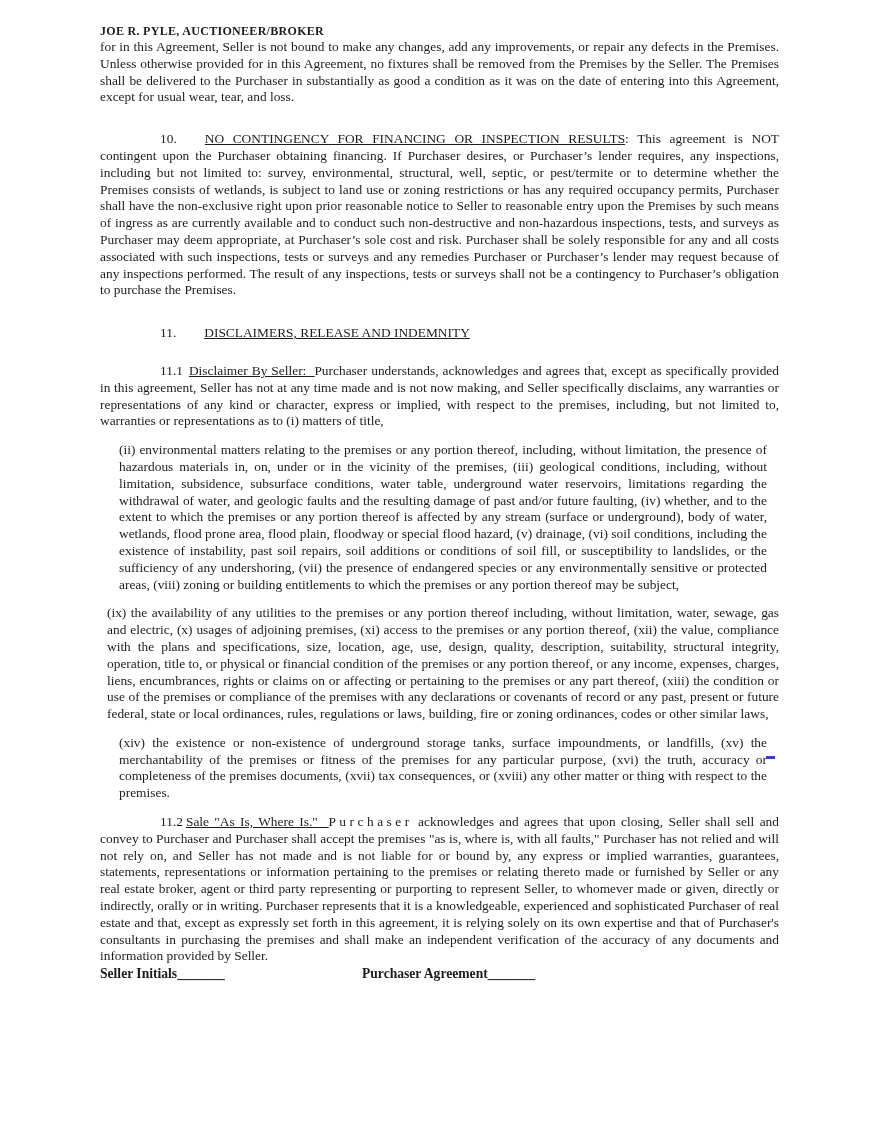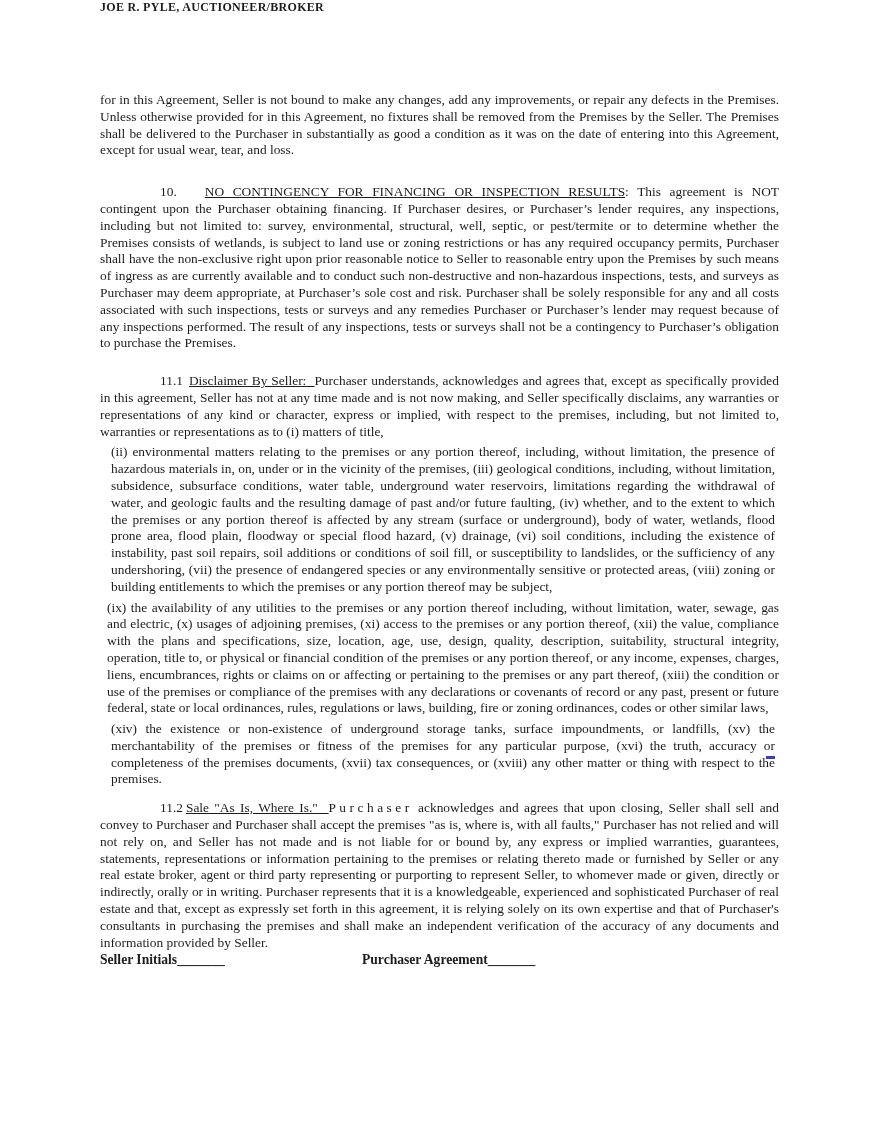--- a/index.html
+++ b/index.html
@@ -1,33 +1,33 @@
 <!DOCTYPE html>
 <html><head>
 <meta charset="utf-8">
 <style>
   html,body{margin:0;padding:0}
   body{
     width:877px;height:1135px;position:relative;overflow:hidden;
     background:#ffffff;color:#1c1c1c;
     font-family:"Liberation Serif","DejaVu Serif",serif;
   }
-  .page{padding:0 98px 0 100px}
+  .page{padding:24px 98px 0 100px}
   .doc-header{
     font-size:12px;font-weight:bold;letter-spacing:.3px;
     font-family:"Liberation Serif","DejaVu Serif",serif;
   }
   .para{
     font-size:13.4px;line-height:16.8px;text-align:justify;margin:0;
   }
-  .p-intro{margin-top:77px}
+  .p-intro{}
   .p-s10{margin-top:25px;text-indent:60px}
   .h-s11{margin-top:26px;text-indent:60px;text-align:left}
   .p-s11-intro{margin-top:21px;text-indent:60px}
-  .p-block{margin:4px;padding-left:7px}
+  .p-block{margin:12px;padding-left:7px}
   .p-block-ix{margin-top:2px;padding-left:7px}
   .p-s112{margin-top:12px;text-indent:60px}
   .u{text-decoration:underline}
   .u-trail::after{content:"\00a0\00a0";text-decoration:underline}
   .tab{display:inline-block;width:28px}
   .tab-sm{display:inline-block;width:6px}
   .tab-xs{display:inline-block;width:3px}
   .tracked{letter-spacing:3.5px}
   .initials-row{display:flex;font-size:13.6px;line-height:17px;font-weight:bold}
   .init-cell{white-space:nowrap}
@@ -45,20 +45,21 @@
   <div class="doc-header">
     <span>JOE R. PYLE, AUCTIONEER/BROKER</span>
   </div>
 
   <p class="para p-intro">
     <span>for in this Agreement, Seller is not bound to make any changes, add any improvements, or repair any defects in the Premises. Unless otherwise provided for in this Agreement, no fixtures shall be removed from the Premises by the Seller.  The Premises shall be delivered to the Purchaser in substantially as good a condition as it was on the date of entering into this Agreement, except for usual wear, tear, and loss.</span>
   </p>
 
   <p class="para p-s10"><span>10.</span><span class="tab"></span><span class="u">NO CONTINGENCY FOR FINANCING OR INSPECTION RESULTS</span><span>: This agreement is NOT contingent upon the Purchaser obtaining financing. If Purchaser desires, or Purchaser’s lender requires, any inspections, including but not limited to: survey, environmental, structural, well, septic, or pest/termite or to determine whether the Premises consists of wetlands, is subject to land use or zoning restrictions or has any required occupancy permits, Purchaser shall have the non-exclusive right upon prior reasonable notice to Seller to reasonable entry upon the Premises by such means of ingress as are currently available and to conduct such non-destructive and non-hazardous inspections, tests, and surveys as Purchaser may deem appropriate, at Purchaser’s sole cost and risk. Purchaser shall be solely responsible for any and all costs associated with such inspections, tests or surveys and any remedies Purchaser or Purchaser’s lender may request because of any inspections performed. The result of any inspections, tests or surveys shall not be a contingency to Purchaser’s obligation to purchase the Premises.</span></p>
 
+  <p class="para h-s11"><span>11.</span><span class="tab"></span><span class="u">DISCLAIMERS, RELEASE AND INDEMNITY</span></p>
 
   <p class="para p-s11-intro"><span>11.1</span><span class="tab-sm"></span><span class="u u-trail">Disclaimer By Seller:</span><span>Purchaser understands, acknowledges and agrees that, except as specifically provided in this agreement, Seller has not at any time made and is not now making, and Seller specifically disclaims, any warranties or representations of any kind or character, express or implied, with respect to the premises, including, but not limited to, warranties or representations as to (i) matters of title,</span></p>
 
   <p class="para p-block">
     <span>(ii) environmental matters relating to the premises or any portion thereof, including, without limitation, the presence of hazardous materials in, on, under or in the vicinity of the premises, (iii) geological conditions, including, without limitation, subsidence, subsurface conditions, water table, underground water reservoirs, limitations regarding the withdrawal of water, and geologic faults and the resulting damage of past and/or future faulting, (iv) whether, and to the extent to which the premises or any portion thereof is affected by any stream (surface or underground), body of water, wetlands, flood prone area, flood plain, floodway or special flood hazard, (v) drainage, (vi) soil conditions, including the existence of instability, past soil repairs, soil additions or conditions of soil fill, or susceptibility to landslides, or the sufficiency of any undershoring, (vii) the presence of endangered species or any environmentally sensitive or protected areas, (viii) zoning or building entitlements to which the premises or any portion thereof may be subject,</span>
   </p>
 
   <p class="para p-block-ix">
     <span>(ix) the availability of any utilities to the premises or any portion thereof including, without limitation, water, sewage, gas and electric, (x) usages of adjoining premises,  (xi) access to the premises or any portion thereof, (xii) the value, compliance with the plans and specifications, size, location, age, use, design, quality, description, suitability, structural integrity, operation, title to, or physical or financial condition of the premises or any portion thereof, or any income, expenses, charges, liens, encumbrances, rights or claims on or affecting or pertaining to the premises or any part thereof, (xiii) the condition or use of the premises or compliance of the premises with any declarations or covenants of record or any past, present or future federal, state or local ordinances, rules, regulations or laws, building, fire or zoning ordinances, codes or other similar laws,</span>
   </p>

